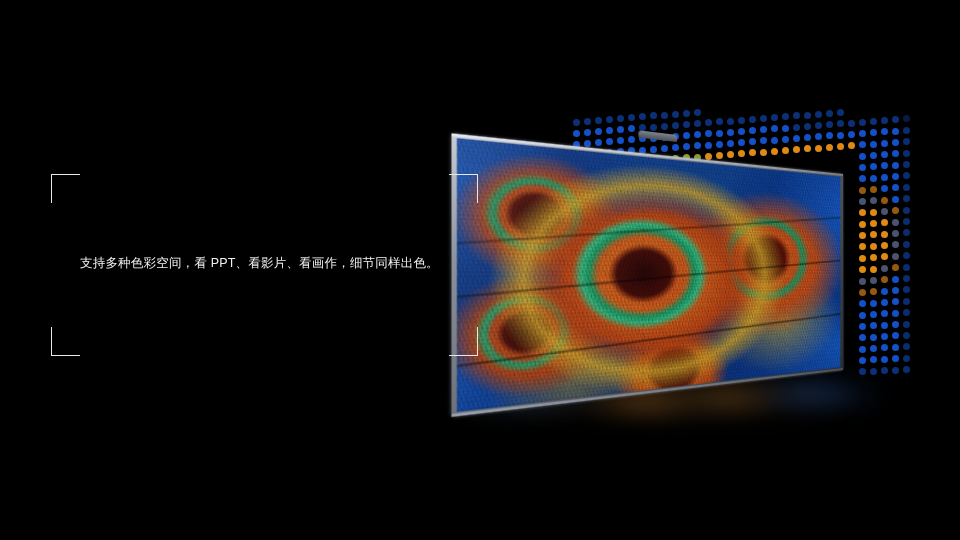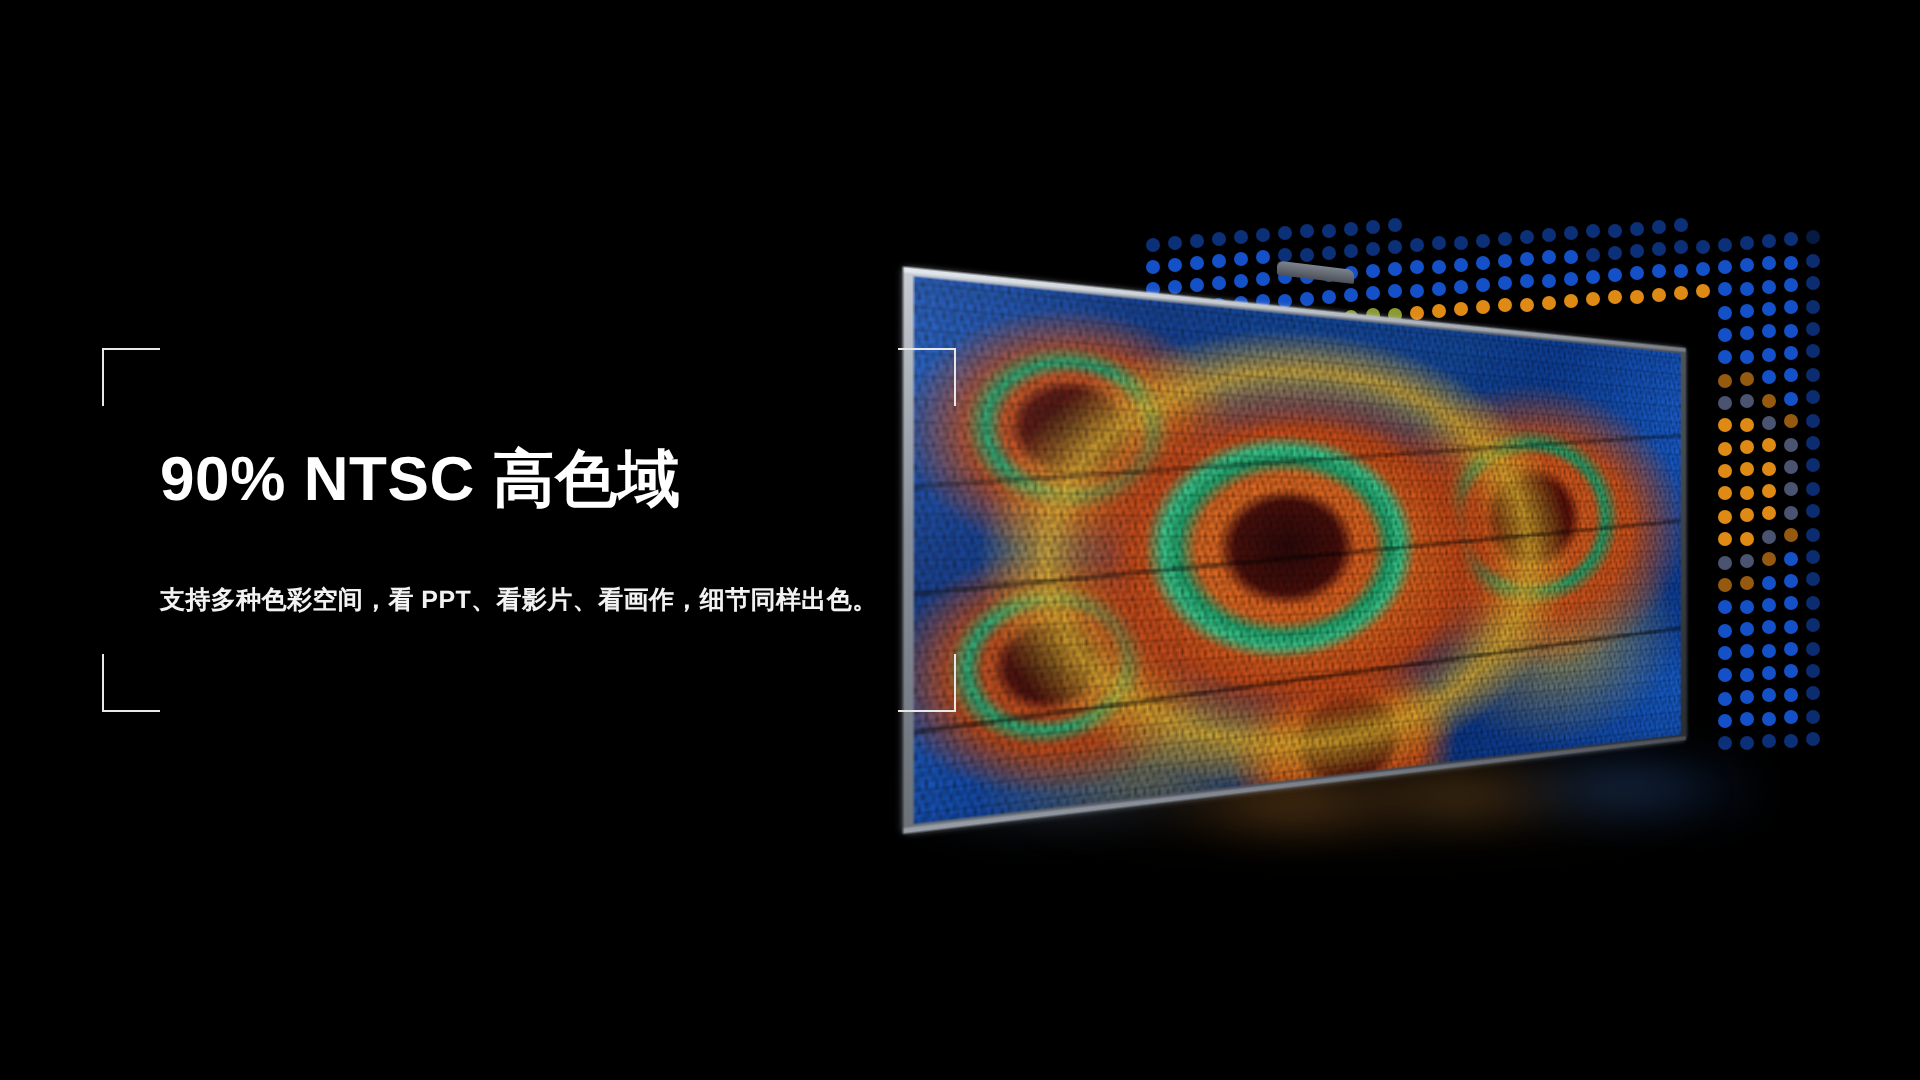--- a/index.html
+++ b/index.html
@@ -227,21 +227,21 @@
     font-weight: bold;
     color: #ffffff;
     letter-spacing: 0.3px;
     line-height: 1.18;
     white-space: nowrap;
   }
   .subcopy {
     margin: 0;
     padding-top: 33px;
     font-size: 12.5px;
-    font-weight: bold;
+    font-weight: normal;
     color: #f2f2f2;
     letter-spacing: 0.2px;
     white-space: nowrap;
   }
 </style>
 </head>
 <body>
 
 <div id="stage">
 
@@ -512,17 +512,16 @@
     </div>
     <div class="tv-nub"></div>
   </div>
 
   <div class="bracket tl"></div>
   <div class="bracket tr"></div>
   <div class="bracket bl"></div>
   <div class="bracket br"></div>
 
   <div class="copy">
-    <h1 class="headline">90% NTSC 高色域</h1>
     <p class="subcopy">支持多种色彩空间，看 PPT、看影片、看画作，细节同样出色。</p>
   </div>
 
 </div>
 
 </body></html>

